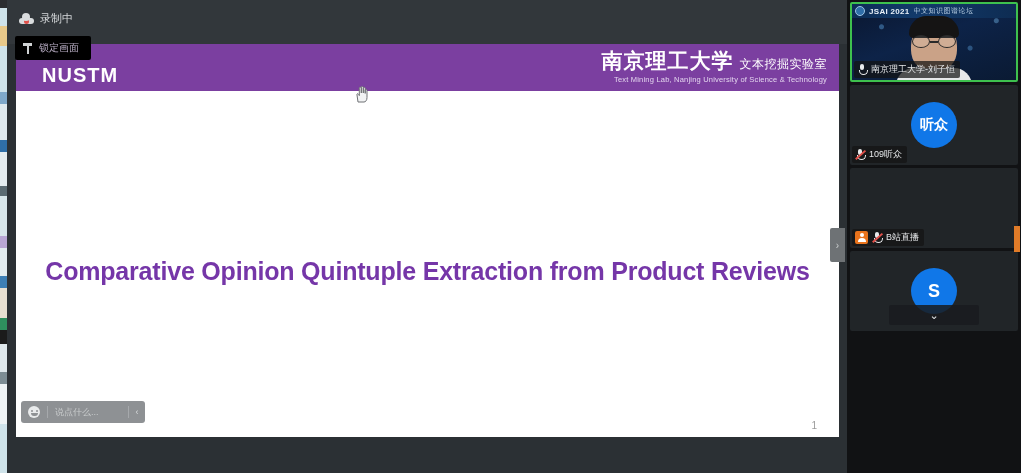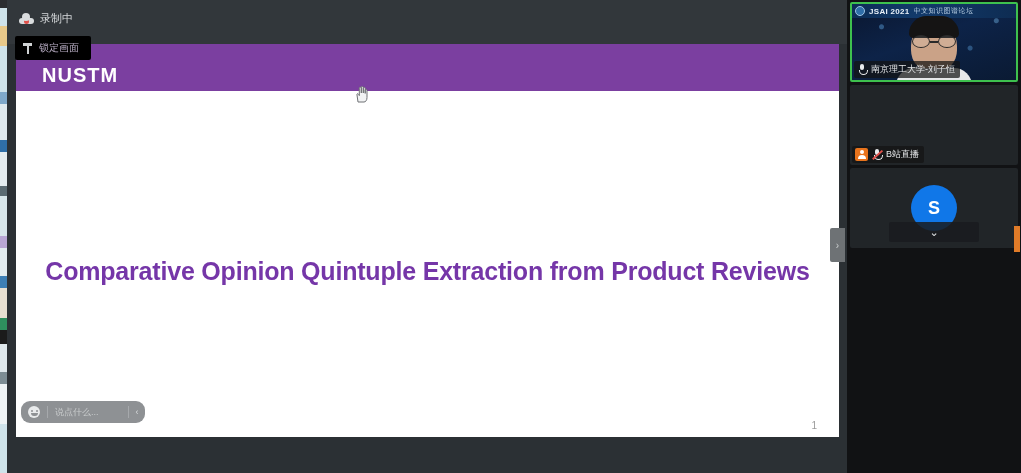--- a/index.html
+++ b/index.html
@@ -142,21 +142,21 @@
   
   .cursor {
     position: absolute; left: 347px; top: 85px;
     width: 15px; height: 19px; z-index: 9; pointer-events: none;
   }
 
   
   .chatbar {
     position: absolute; left: 14px; top: 401px;
     width: 124px; height: 22px;
-    background: #8e9194; border-radius: 9px;
+    background: #8e9194; border-radius: 3px;
     display: flex; align-items: center; z-index: 6;
   }
   .chat-emoji {
     width: 26px; display: flex; align-items: center; justify-content: center;
   }
   .emoji-circle {
     width: 12px; height: 12px; border-radius: 50%;
     background: #e9ebec; position: relative;
   }
   .emoji-circle::before {
@@ -360,20 +360,27 @@
 
     <div class="pin-tooltip">
       <span class="pin-ico"></span>
       <span class="pin-label">锁定画面</span>
     </div>
 
     <div class="slide">
 
       <div class="slide-head">
         <div class="nustm">NUSTM</div>
+        <div class="uni-block">
+          <div class="uni-cn">
+            <span class="uni-cn-main">南京理工大学</span>
+            <span class="uni-cn-sub">文本挖掘实验室</span>
+          </div>
+          <div class="uni-en">Text Mining Lab, Nanjing University of Science &amp; Technology</div>
+        </div>
       </div>
 
       <div class="slide-body">
         <div class="slide-title">Comparative Opinion Quintuple Extraction from Product Reviews</div>
         <div class="page-num">1</div>
       </div>
     </div>
 
     <svg class="cursor" viewBox="0 0 15 19">
       <path d="M4,17 L3,10 C2.6,8.6 4,8.2 4.6,9.3 L5.3,10.6 L5.3,3.2 C5.3,1.7 7.3,1.7 7.3,3.2 L7.3,8 L7.3,2.6 C7.3,1.1 9.3,1.1 9.3,2.6 L9.3,8 L9.3,3.4 C9.3,2 11.2,2 11.2,3.4 L11.2,8.4 L11.2,5.4 C11.2,4.1 13,4.1 13,5.4 L13,12.5 C13,15.3 11.6,17 10,17 Z" fill="#f2f3f4" stroke="#6e7174" stroke-width="1"></path>
@@ -412,20 +419,29 @@
             <span class="lens r"></span>
         </div>
         <div class="shoulders"></div>
       </div>
       <div class="tile-label">
         <span class="mic-on"></span>
         <span class="name">南京理工大学-刘子恒</span>
       </div>
     </div>
 
+    <div class="tile">
+      <div class="avatar-circle">听众</div>
+      <div class="tile-label">
+        <span class="mic-off">
+            <span class="slash"></span>
+          </span>
+        <span class="name">109听众</span>
+      </div>
+    </div>
 
     <div class="tile">
       <div class="tile-label">
         <span class="host-badge"></span>
         <span class="mic-off">
             <span class="slash"></span>
           </span>
         <span class="name">B站直播</span>
       </div>
     </div>

